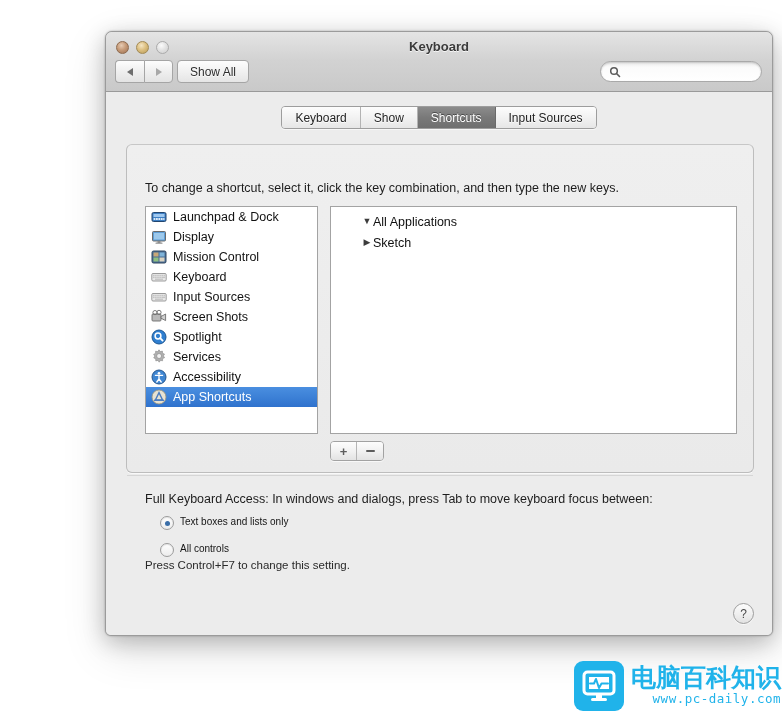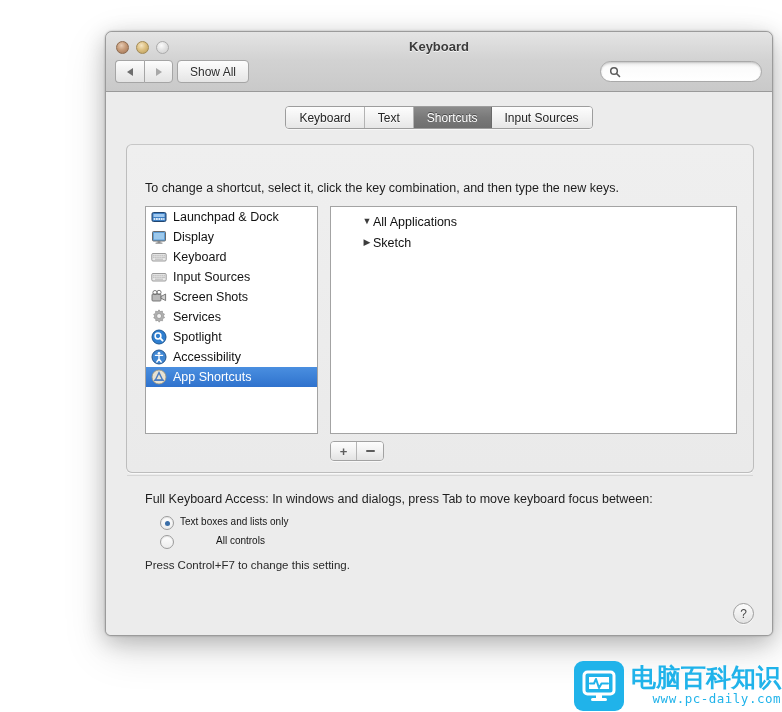--- a/index.html
+++ b/index.html
@@ -346,21 +346,21 @@
   </div>
 
   <div id="content">
 
     <div id="tabbar">
       <div id="tabstrip">
         <div class="tab">
           <span>Keyboard</span>
         </div>
         <div class="tab">
-          <span>Text</span>
+          <span>Show</span>
         </div>
         <div class="tab selected">
           <span>Shortcuts</span>
         </div>
         <div class="tab">
           <span>Input Sources</span>
         </div>
       </div>
     </div>
 
@@ -392,20 +392,32 @@
             <svg width="16" height="16" viewBox="0 0 16 16">
               <rect x="1.5" y="2.5" width="13" height="9.5" rx="1" fill="#5f9fd8" stroke="#6b6b6b" stroke-width="1"></rect>
               <rect x="3" y="4" width="10" height="6.5" fill="#9dc9ec"></rect>
               <rect x="6.5" y="12" width="3" height="2" fill="#8e8e8e"></rect>
               <rect x="4.5" y="13.5" width="7" height="1.2" rx="0.5" fill="#8e8e8e"></rect>
             </svg>
           </span>
           <span>Display</span>
         </div>
 
+        <div class="src-row">
+          <span class="src-icon">
+            <svg width="16" height="16" viewBox="0 0 16 16">
+              <rect x="1" y="2" width="14" height="12" rx="1.5" fill="#4a6f97" stroke="#30465e" stroke-width="1"></rect>
+              <rect x="2.5" y="3.5" width="5" height="4" fill="#c9a877"></rect>
+              <rect x="8.5" y="3.5" width="5" height="4" fill="#7fb3d8"></rect>
+              <rect x="2.5" y="8.5" width="5" height="4" fill="#8fbf7e"></rect>
+              <rect x="8.5" y="8.5" width="5" height="4" fill="#d9d2c0"></rect>
+            </svg>
+          </span>
+          <span>Mission Control</span>
+        </div>
 
         <div class="src-row">
           <span class="src-icon">
             <svg width="16" height="16" viewBox="0 0 16 16">
               <rect x="0.8" y="4.5" width="14.4" height="7.5" rx="1.2" fill="#e9e9e9" stroke="#9b9b9b" stroke-width="1"></rect>
               <g fill="#c4c4c4">
                 <rect x="2" y="5.8" width="1.6" height="1.4"></rect>
                   <rect x="4.1" y="5.8" width="1.6" height="1.4"></rect>
                 <rect x="6.2" y="5.8" width="1.6" height="1.4"></rect>
                   <rect x="8.3" y="5.8" width="1.6" height="1.4"></rect>
@@ -454,38 +466,38 @@
               <circle cx="8" cy="3.4" r="2.1" fill="none" stroke="#6e6e6e" stroke-width="0.9"></circle>
               <path d="M10 7.5 L14.6 5 L14.6 11.6 L10 9.2 Z" fill="#cfcfcf" stroke="#6e6e6e" stroke-width="0.9"></path>
             </svg>
           </span>
           <span>Screen Shots</span>
         </div>
 
         <div class="src-row">
           <span class="src-icon">
             <svg width="16" height="16" viewBox="0 0 16 16">
+              <circle cx="8" cy="8" r="7" fill="#2f7fd0" stroke="#1b5694" stroke-width="1"></circle>
+              <circle cx="7" cy="7" r="2.9" fill="none" stroke="#ffffff" stroke-width="1.5"></circle>
+              <line x1="9.2" y1="9.2" x2="11.6" y2="11.6" stroke="#ffffff" stroke-width="1.9" stroke-linecap="round"></line>
+            </svg>
+          </span>
+          <span>Spotlight</span>
+        </div>
+
+        <div class="src-row">
+          <span class="src-icon">
+            <svg width="16" height="16" viewBox="0 0 16 16">
               <g fill="#b0b0b0" stroke="#8a8a8a" stroke-width="0.6">
                 <path d="M8 0.8 L9.3 2.6 L11.4 2.1 L11.5 4.3 L13.5 5.1 L12.4 6.9 L13.6 8.7 L11.6 9.6 L11.6 11.8 L9.5 11.4 L8.2 13.2 L6.9 11.4 L4.8 11.9 L4.7 9.7 L2.7 8.9 L3.8 7.1 L2.6 5.3 L4.6 4.4 L4.6 2.2 L6.7 2.6 Z"></path>
               </g>
               <circle cx="8.1" cy="7" r="2.5" fill="#f2f2f2" stroke="#8a8a8a" stroke-width="0.7"></circle>
             </svg>
           </span>
           <span>Services</span>
-        </div>
-
-        <div class="src-row">
-          <span class="src-icon">
-            <svg width="16" height="16" viewBox="0 0 16 16">
-              <circle cx="8" cy="8" r="7" fill="#2f7fd0" stroke="#1b5694" stroke-width="1"></circle>
-              <circle cx="7" cy="7" r="2.9" fill="none" stroke="#ffffff" stroke-width="1.5"></circle>
-              <line x1="9.2" y1="9.2" x2="11.6" y2="11.6" stroke="#ffffff" stroke-width="1.9" stroke-linecap="round"></line>
-            </svg>
-          </span>
-          <span>Spotlight</span>
         </div>
 
         <div class="src-row">
           <span class="src-icon">
             <svg width="16" height="16" viewBox="0 0 16 16">
               <circle cx="8" cy="8" r="7" fill="#3f86d2" stroke="#24568f" stroke-width="1"></circle>
               <circle cx="8" cy="4.3" r="1.35" fill="#ffffff"></circle>
               <path d="M4.4 6.3 L11.6 6.3 M8 6.3 L8 10 M8 10 L5.8 13 M8 10 L10.2 13" stroke="#ffffff" stroke-width="1.35" stroke-linecap="round" fill="none"></path>
             </svg>
           </span>
@@ -533,21 +545,21 @@
 
       <div id="fka-title">Full Keyboard Access: In windows and dialogs, press Tab to move keyboard focus between:</div>
 
       <div class="radio-row" style="top:371px;">
         <span class="radio">
           <span class="dot"></span>
         </span>
         <span>Text boxes and lists only</span>
       </div>
 
-      <div class="radio-row" style="top:390px;gap:36px;">
+      <div class="radio-row" style="top:398px;">
         <span class="radio"></span>
         <span>All controls</span>
       </div>
 
       <div id="fka-note">Press Control+F7 to change this setting.</div>
     </div>
 
     <div id="helpbtn">
       <span>?</span>
     </div>

